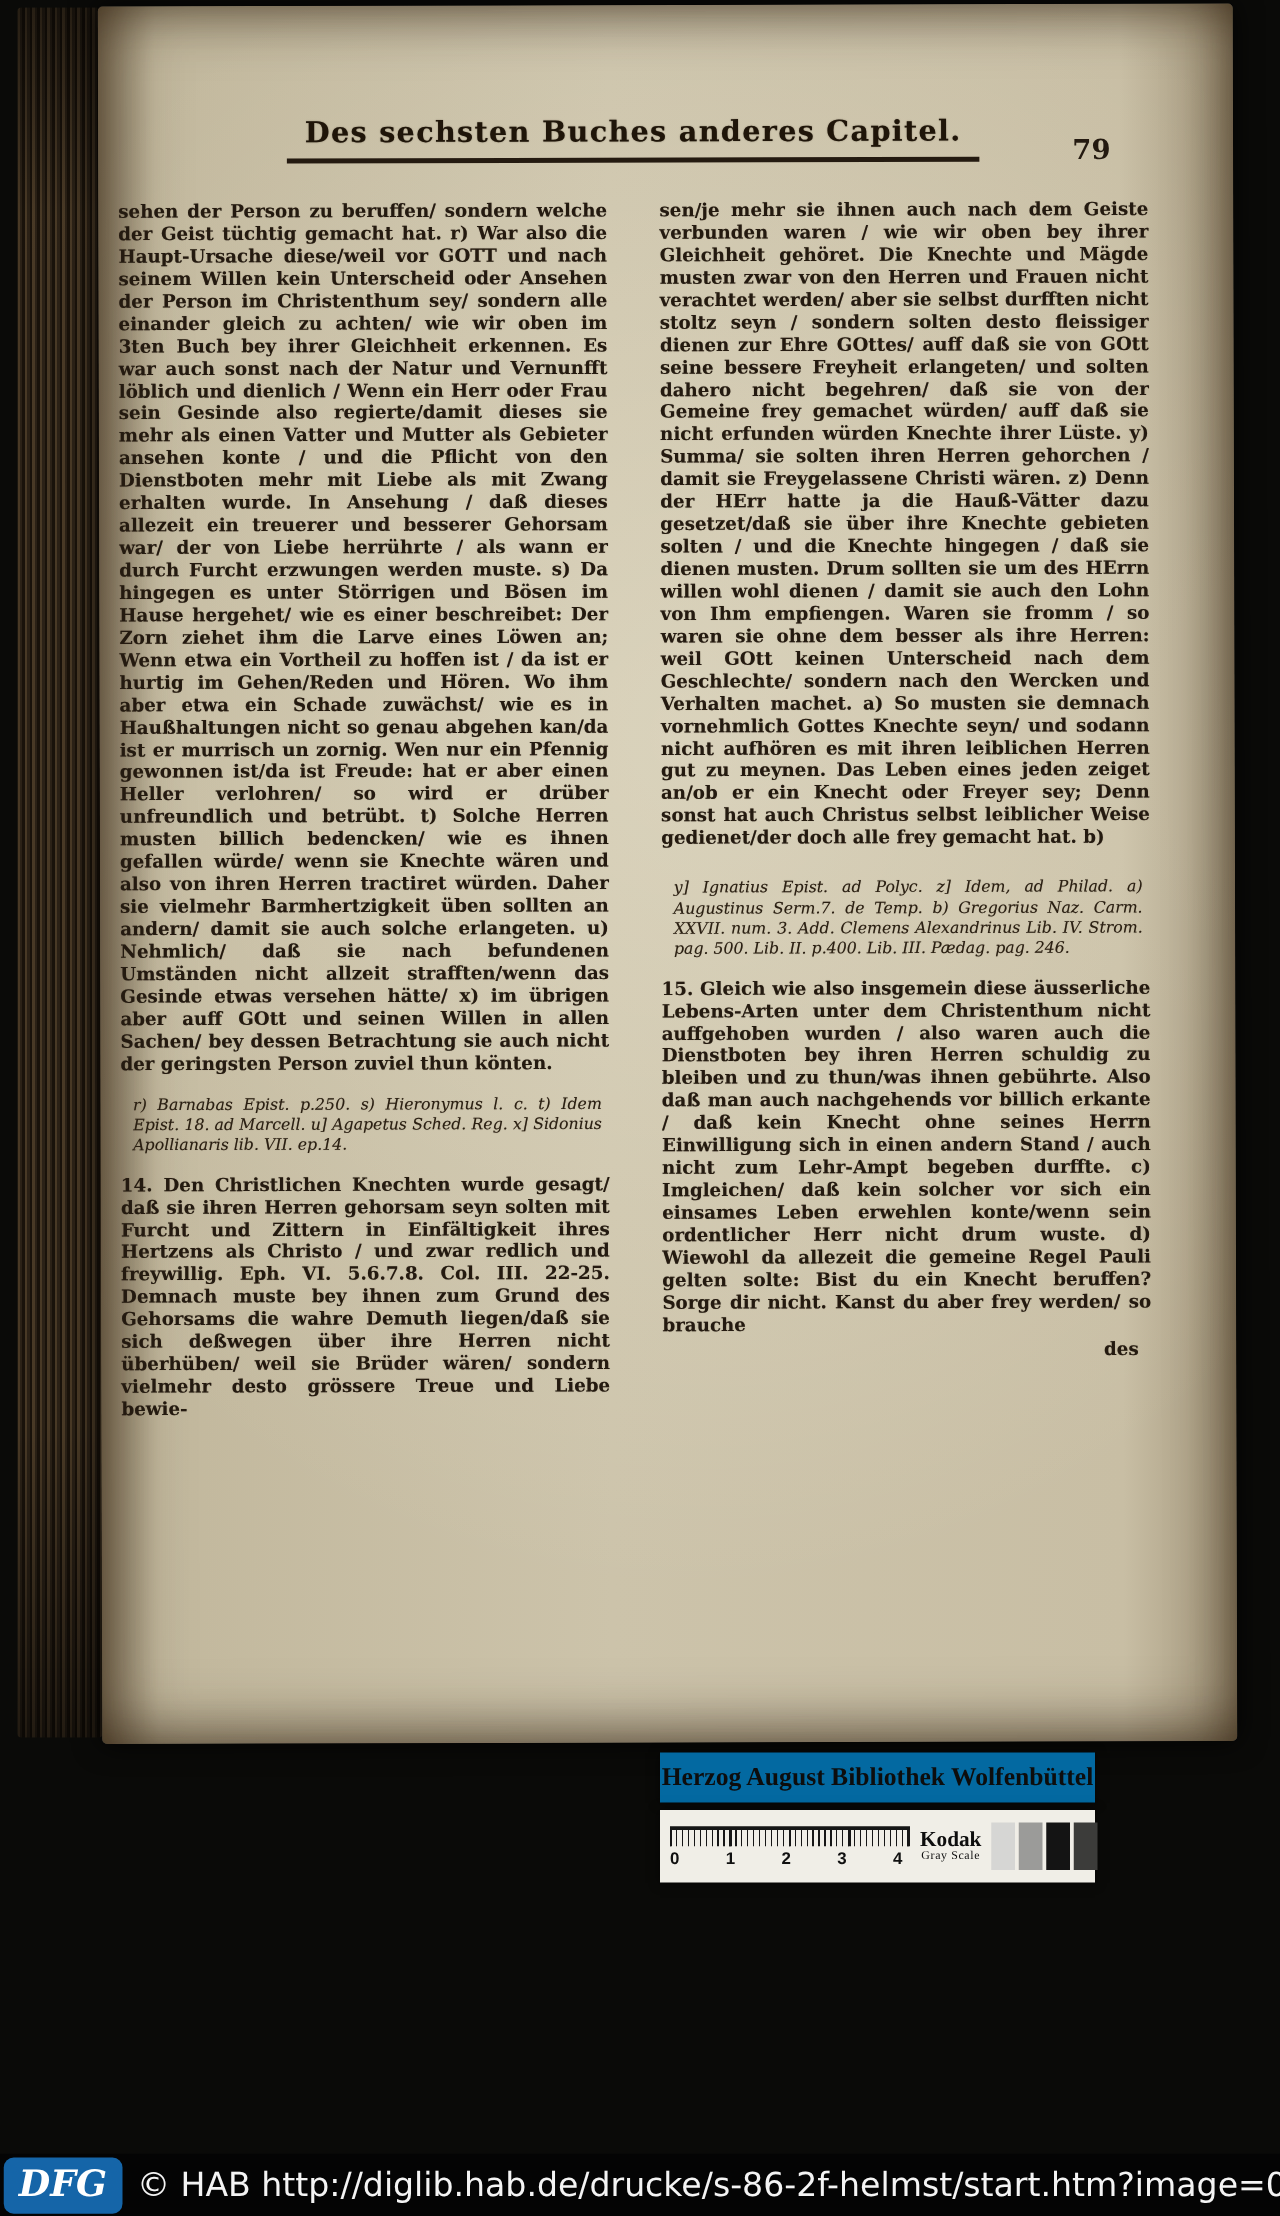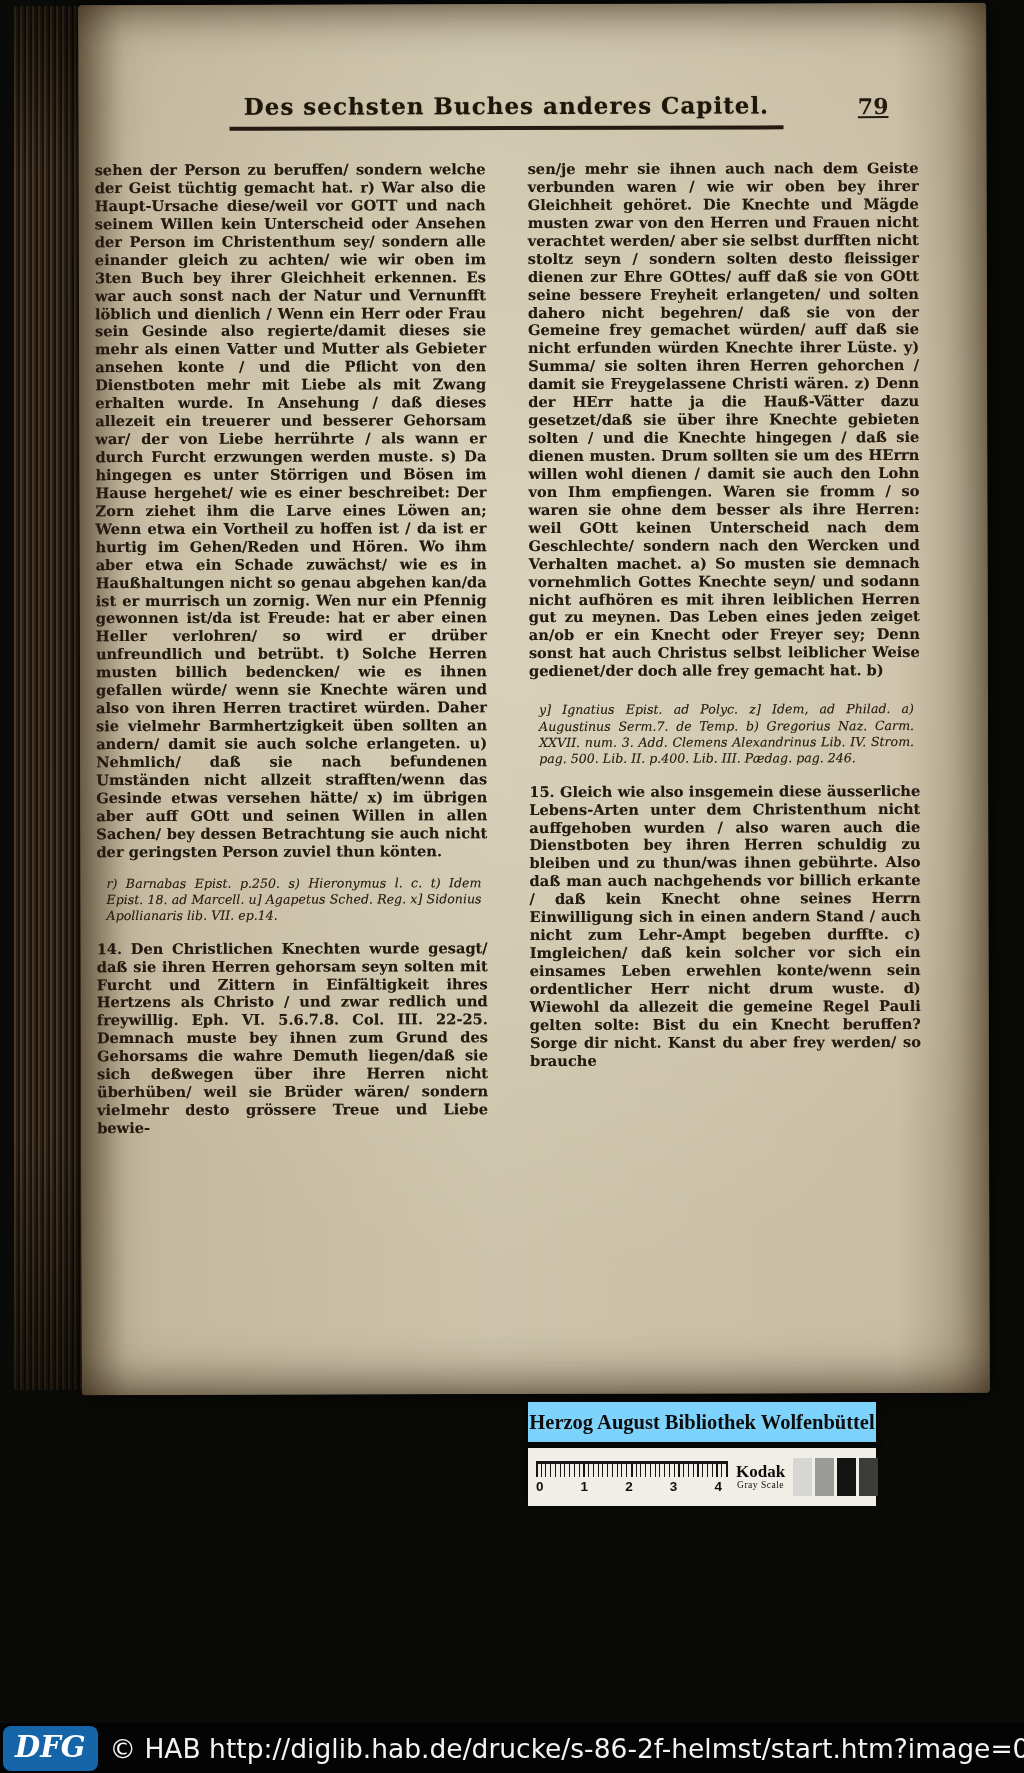--- a/index.html
+++ b/index.html
@@ -39,43 +39,43 @@
   .page-content{position:absolute;left:16px;top:88px;width:824px;}
 
   .page-header{position:relative;text-align:center;height:52px;}
   .page-title{
     display:inline-block;
     font-size:23px;font-weight:bold;letter-spacing:1px;color:#1f1509;
     border-bottom:4px solid #241a10;padding:0 14px 7px;
     text-shadow:0 0 1px rgba(30,18,6,.55);
   }
   .page-number{
-    position:absolute;right:30px;top:2px;
-    font-size:22px;font-weight:bold;color:#241a10;text-decoration:underline;
+    position:absolute;right:30px;top:16px;
+    font-size:22px;font-weight:bold;color:#241a10;
   }
 
   .columns{display:flex;gap:42px;margin-top:16px;}
   .col{
     width:391px;
     font-size:14.6px;line-height:1.23;text-align:justify;
     color:#241a10;font-weight:bold;
     text-shadow:0 0 .6px rgba(35,22,8,.45);
   }
   .footnotes{
     font-size:12.6px;line-height:1.3;font-weight:normal;font-style:italic;
     margin:15px 6px 15px 10px;color:#2a1f12;
   }
   .section{margin-top:4px;}
   .right-footnotes{margin-top:22px;}
   .catchword{text-align:right;padding-right:10px;font-weight:bold;margin-top:2px;color:#241a10;}
 
   
   .hab-label{
     position:absolute;left:528px;top:1402px;width:348px;height:40px;
-    background:#7dd3fc;display:flex;align-items:center;justify-content:center;
+    background:#0369a1;display:flex;align-items:center;justify-content:center;
     font-family:"Liberation Serif", serif;font-weight:bold;font-size:20.5px;color:#0d0d0d;
     box-shadow:0 0 8px rgba(0,0,0,.6);
   }
 
   
   .scale-card{
     position:absolute;left:528px;top:1448px;width:348px;height:58px;
     background:#f0eee7;box-sizing:border-box;
     display:flex;align-items:center;padding:5px 8px;gap:8px;
     box-shadow:0 0 8px rgba(0,0,0,.6);
@@ -138,20 +138,21 @@
         <div class="col">
           <div>sehen der Person zu beruffen/ sondern welche der Geist tüchtig gemacht hat. r) War also die Haupt-Ursache diese/weil vor GOTT und nach seinem Willen kein Unterscheid oder Ansehen der Person im Christenthum sey/ sondern alle einander gleich zu achten/ wie wir oben im 3ten Buch bey ihrer Gleichheit erkennen. Es war auch sonst nach der Natur und Vernunfft löblich und dienlich / Wenn ein Herr oder Frau sein Gesinde also regierte/damit dieses sie mehr als einen Vatter und Mutter als Gebieter ansehen konte / und die Pflicht von den Dienstboten mehr mit Liebe als mit Zwang erhalten wurde. In Ansehung / daß dieses allezeit ein treuerer und besserer Gehorsam war/ der von Liebe herrührte / als wann er durch Furcht erzwungen werden muste. s) Da hingegen es unter Störrigen und Bösen im Hause hergehet/ wie es einer beschreibet: Der Zorn ziehet ihm die Larve eines Löwen an; Wenn etwa ein Vortheil zu hoffen ist / da ist er hurtig im Gehen/Reden und Hören. Wo ihm aber etwa ein Schade zuwächst/ wie es in Haußhaltungen nicht so genau abgehen kan/da ist er murrisch un zornig. Wen nur ein Pfennig gewonnen ist/da ist Freude: hat er aber einen Heller verlohren/ so wird er drüber unfreundlich und betrübt. t) Solche Herren musten billich bedencken/ wie es ihnen gefallen würde/ wenn sie Knechte wären und also von ihren Herren tractiret würden. Daher sie vielmehr Barmhertzigkeit üben sollten an andern/ damit sie auch solche erlangeten. u) Nehmlich/ daß sie nach befundenen Umständen nicht allzeit strafften/wenn das Gesinde etwas versehen hätte/ x) im übrigen aber auff GOtt und seinen Willen in allen Sachen/ bey dessen Betrachtung sie auch nicht der geringsten Person zuviel thun könten.</div>
           <div class="footnotes">r) Barnabas Epist. p.250. s) Hieronymus l. c. t) Idem Epist. 18. ad Marcell. u] Agapetus Sched. Reg. x] Sidonius Apollianaris lib. VII. ep.14.</div>
           <div class="section">14. Den Christlichen Knechten wurde gesagt/ daß sie ihren Herren gehorsam seyn solten mit Furcht und Zittern in Einfältigkeit ihres Hertzens als Christo / und zwar redlich und freywillig. Eph. VI. 5.6.7.8. Col. III. 22-25. Demnach muste bey ihnen zum Grund des Gehorsams die wahre Demuth liegen/daß sie sich deßwegen über ihre Herren nicht überhüben/ weil sie Brüder wären/ sondern vielmehr desto grössere Treue und Liebe bewie-</div>
         </div>
 
         <div class="col">
           <div>sen/je mehr sie ihnen auch nach dem Geiste verbunden waren / wie wir oben bey ihrer Gleichheit gehöret. Die Knechte und Mägde musten zwar von den Herren und Frauen nicht verachtet werden/ aber sie selbst durfften nicht stoltz seyn / sondern solten desto fleissiger dienen zur Ehre GOttes/ auff daß sie von GOtt seine bessere Freyheit erlangeten/ und solten dahero nicht begehren/ daß sie von der Gemeine frey gemachet würden/ auff daß sie nicht erfunden würden Knechte ihrer Lüste. y) Summa/ sie solten ihren Herren gehorchen / damit sie Freygelassene Christi wären. z) Denn der HErr hatte ja die Hauß-Vätter dazu gesetzet/daß sie über ihre Knechte gebieten solten / und die Knechte hingegen / daß sie dienen musten. Drum sollten sie um des HErrn willen wohl dienen / damit sie auch den Lohn von Ihm empfiengen. Waren sie fromm / so waren sie ohne dem besser als ihre Herren: weil GOtt keinen Unterscheid nach dem Geschlechte/ sondern nach den Wercken und Verhalten machet. a) So musten sie demnach vornehmlich Gottes Knechte seyn/ und sodann nicht aufhören es mit ihren leiblichen Herren gut zu meynen. Das Leben eines jeden zeiget an/ob er ein Knecht oder Freyer sey; Denn sonst hat auch Christus selbst leiblicher Weise gedienet/der doch alle frey gemacht hat. b)</div>
           <div class="footnotes right-footnotes">y] Ignatius Epist. ad Polyc. z] Idem, ad Philad. a) Augustinus Serm.7. de Temp. b) Gregorius Naz. Carm. XXVII. num. 3. Add. Clemens Alexandrinus Lib. IV. Strom. pag. 500. Lib. II. p.400. Lib. III. Pædag. pag. 246.</div>
           <div class="section">15. Gleich wie also insgemein diese äusserliche Lebens-Arten unter dem Christenthum nicht auffgehoben wurden / also waren auch die Dienstboten bey ihren Herren schuldig zu bleiben und zu thun/was ihnen gebührte. Also daß man auch nachgehends vor billich erkante / daß kein Knecht ohne seines Herrn Einwilligung sich in einen andern Stand / auch nicht zum Lehr-Ampt begeben durffte. c) Imgleichen/ daß kein solcher vor sich ein einsames Leben erwehlen konte/wenn sein ordentlicher Herr nicht drum wuste. d) Wiewohl da allezeit die gemeine Regel Pauli gelten solte: Bist du ein Knecht beruffen? Sorge dir nicht. Kanst du aber frey werden/ so brauche</div>
+          <div class="catchword">des</div>
         </div>
 
       </div>
     </div>
   </div>
 
   <div class="hab-label">Herzog August Bibliothek Wolfenbüttel</div>
 
   <div class="scale-card">
     <div class="ruler-zone">

